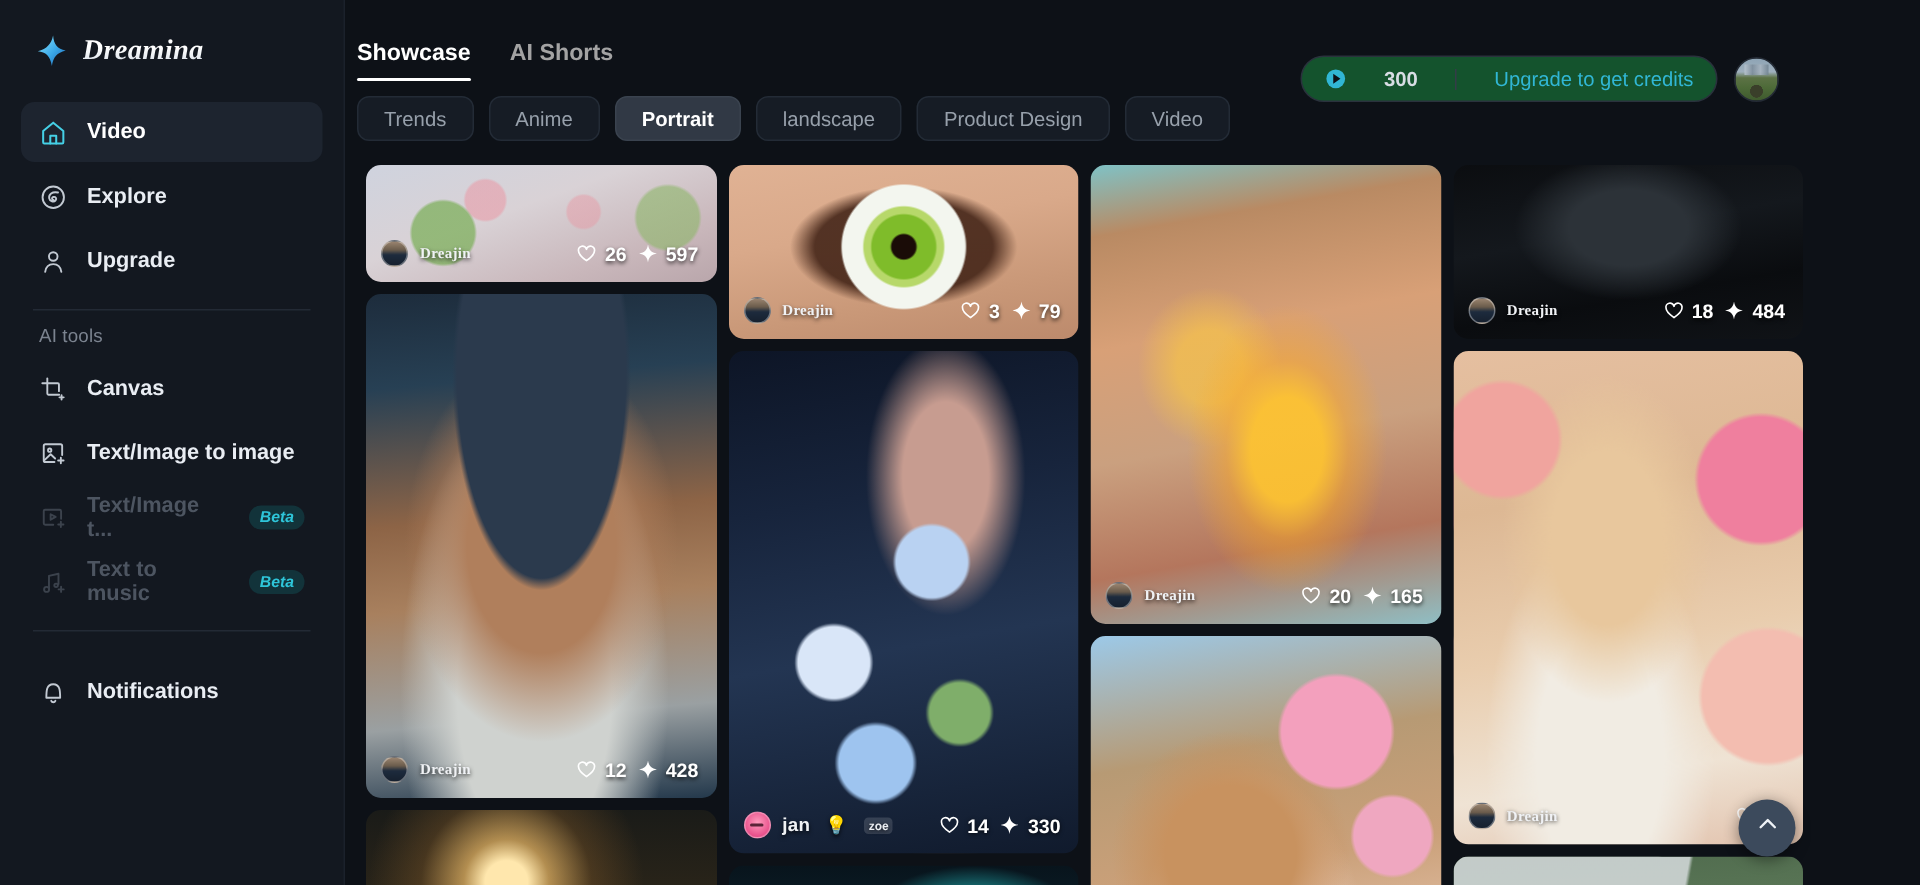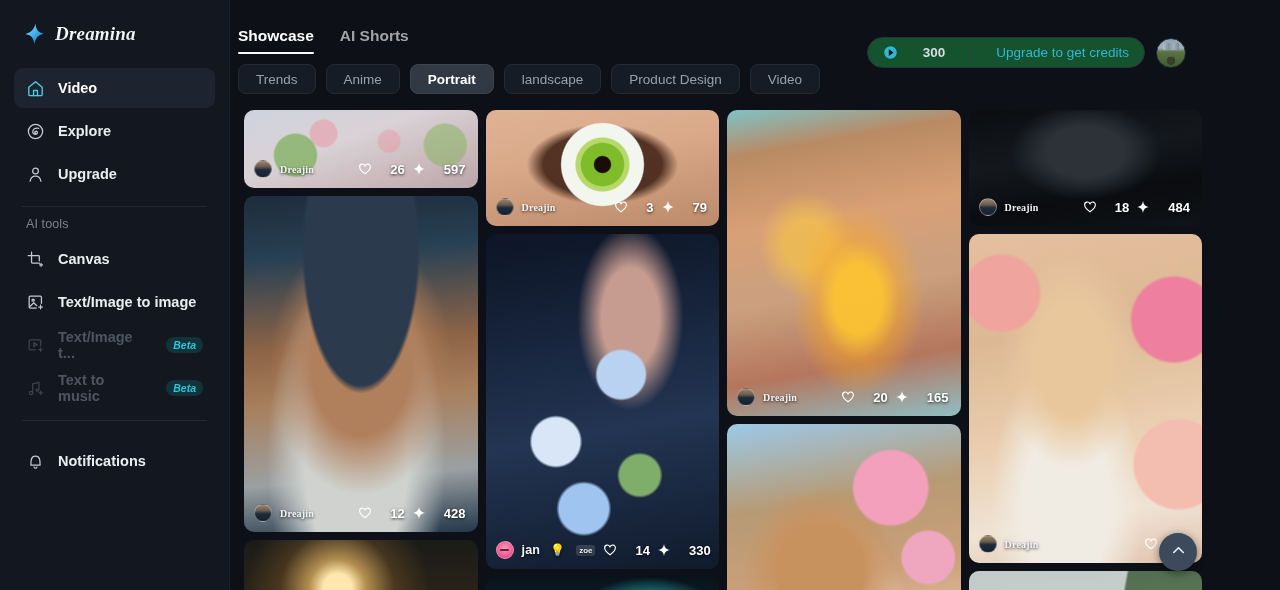--- a/index.html
+++ b/index.html
@@ -135,21 +135,21 @@
   .ov-av.jan::after{ content:""; position:absolute; left:22%; top:42%; width:56%; height:16%; background:#5b2438; border-radius:2px; }
   .ov-name {
     font-family: "Liberation Serif", serif;
     font-weight: 700; font-size: 10px; color: #f0f2f5; letter-spacing: .2px;
   }
   .ov-name.sans { font-family: "Liberation Sans", sans-serif; font-size: 12.5px; }
   .ov-badge { font-size: 8px; color: #e9ecf0; background: rgba(255,255,255,.14);
               border-radius: 3px; padding: 1px 3px; margin-left: 3px; font-weight: bold; }
   .ov-emoji { font-size: 12px; margin-left: 2px; }
   .ov-stats { margin-left: auto; display: flex; align-items: center; gap: 7px; }
-  .stat { display: flex; align-items: center; gap: 18px; font-size: 13px; font-weight: 700; color: #ffffff; }
+  .stat { display: flex; align-items: center; gap: 5px; font-size: 13px; font-weight: 700; color: #ffffff; }
   .stat svg { display: block; }
   .stat .num { color: #ffffff; }
 
   .fab {
     position: absolute; right: 19px; bottom: 19px;
     width: 38px; height: 38px; border-radius: 50%;
     background: #3c4a5c; display: flex; align-items: center; justify-content: center;
     cursor: pointer; box-shadow: 0 2px 10px rgba(0,0,0,.45);
   }
 </style>

